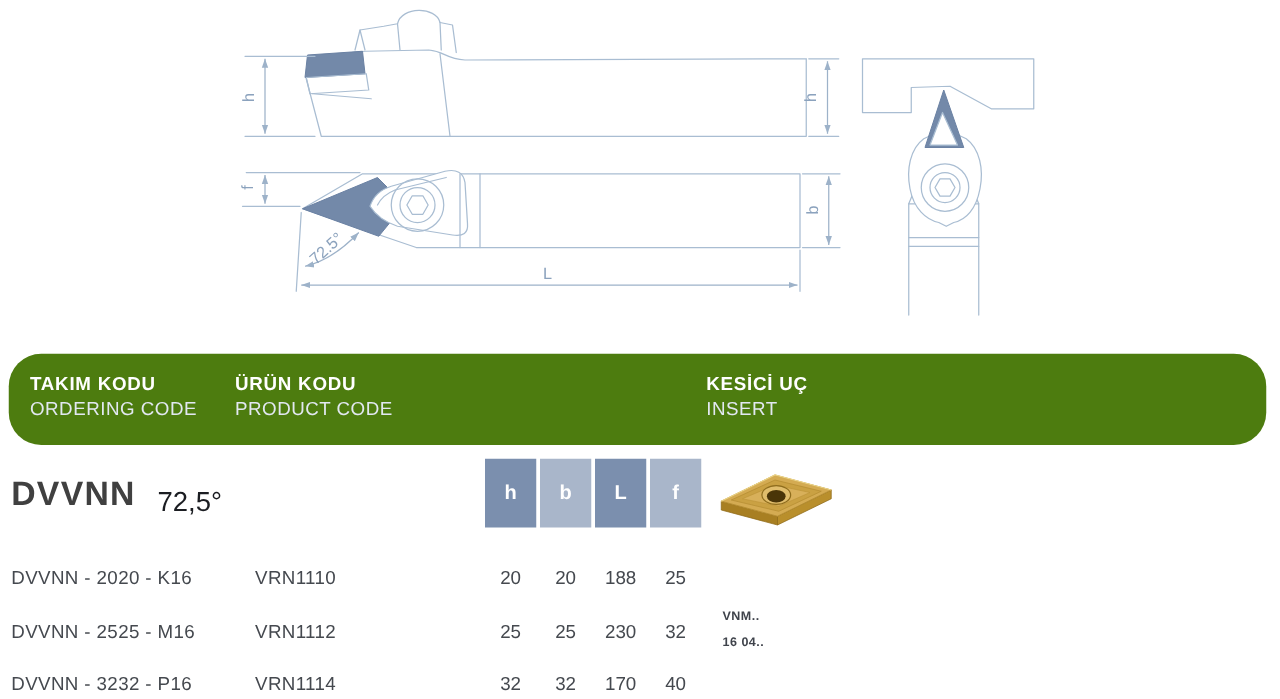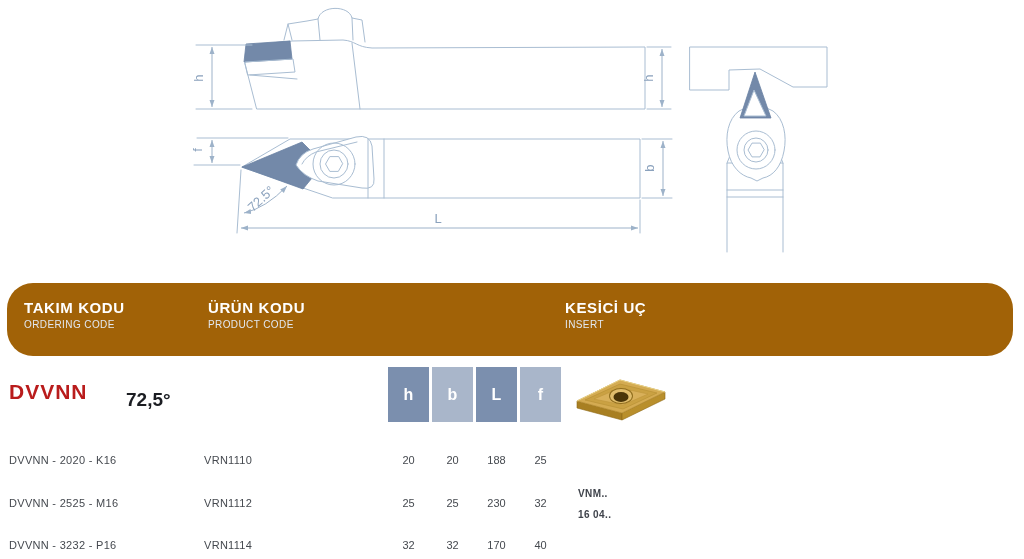--- a/index.html
+++ b/index.html
@@ -5,54 +5,54 @@
   html,body { margin:0; padding:0; background:#ffffff; }
   .page {
     position:relative; width:1024px; height:559px; background:#ffffff;
     font-family:"Liberation Sans", sans-serif; overflow:hidden;
   }
   
   .drawings { position:absolute; left:0; top:0; width:1024px; height:280px; }
   
   .header-bar {
     position:absolute; left:7px; top:283px; width:1006px; height:73px;
-    background:#a16207; border-radius:26px;
+    background:#4d7c0f; border-radius:26px;
   }
   .hcol { position:absolute; top:16px; }
   .hcol .t { font-size:15px; font-weight:bold; color:#ffffff; letter-spacing:0.6px; white-space:nowrap; }
-  .hcol .s { font-size:10px; color:#e2e8f1; margin-top:3px; letter-spacing:0.4px; white-space:nowrap; }
+  .hcol .s { font-size:15px; color:#e2e8f1; margin-top:3px; letter-spacing:0.4px; white-space:nowrap; }
   .hcol.c0 { left:17px; }
-  .hcol.c1 { left:181px;margin-left:20px; }
+  .hcol.c1 { left:181px; }
   .hcol.c2 { left:359px; }
   .hcol.c3 { left:558px; }
   
   .series-code {
-    position:absolute; left:9px; top:380px; font-size:21px; font-weight:bold;
-    color:#b91c1c; letter-spacing:1px;
+    position:absolute; left:9px; top:380px; font-size:27px; font-weight:bold;
+    color:#404040; letter-spacing:1px;
   }
   .series-angle {
-    position:absolute; left:126px; top:389px; font-size:19px; font-weight:bold; color:#1b1d22;
+    position:absolute; left:126px; top:389px; font-size:22px; font-weight:normal; color:#1b1d22;
   }
   
   .dim-boxes { position:absolute; left:388px; top:367px; display:flex; gap:3px; }
   .dim-box {
     width:41px; height:55px; display:flex; align-items:center; justify-content:center;
     color:#ffffff; font-size:16px; font-weight:bold;
   }
   .dim-box.dark  { background:#7b8fae; }
   .dim-box.light { background:#a9b6ca; }
   
   .insert-photo { position:absolute; left:570px; top:372px; width:102px; height:56px; }
   
   .insert-code {
     position:absolute; left:578px; top:483px; font-size:10px; font-weight:bold;
     color:#3f434b; line-height:21px; letter-spacing:0.4px;
   }
   
-  .trow { position:absolute; left:0; width:1024px; height:18px; color:#45494f; font-size:11px; }
+  .trow { position:absolute; left:0; width:1024px; height:18px; color:#45494f; font-size:15px; }
   .trow.r0 { top:454px; } .trow.r1 { top:497px; } .trow.r2 { top:539px; }
   .cell { position:absolute; top:0; white-space:nowrap; }
   .c-order   { left:9px;   width:185px; letter-spacing:0.3px; }
   .c-product { left:204px; width:120px; letter-spacing:0.3px; }
   .c-d0 { left:388px; width:41px; text-align:center; }
   .c-d1 { left:432px; width:41px; text-align:center; }
   .c-d2 { left:476px; width:41px; text-align:center; }
   .c-d3 { left:520px; width:41px; text-align:center; }
   
   .ln { fill:none; stroke:#a9bdd2; stroke-width:1; stroke-linejoin:round; stroke-linecap:round; }

